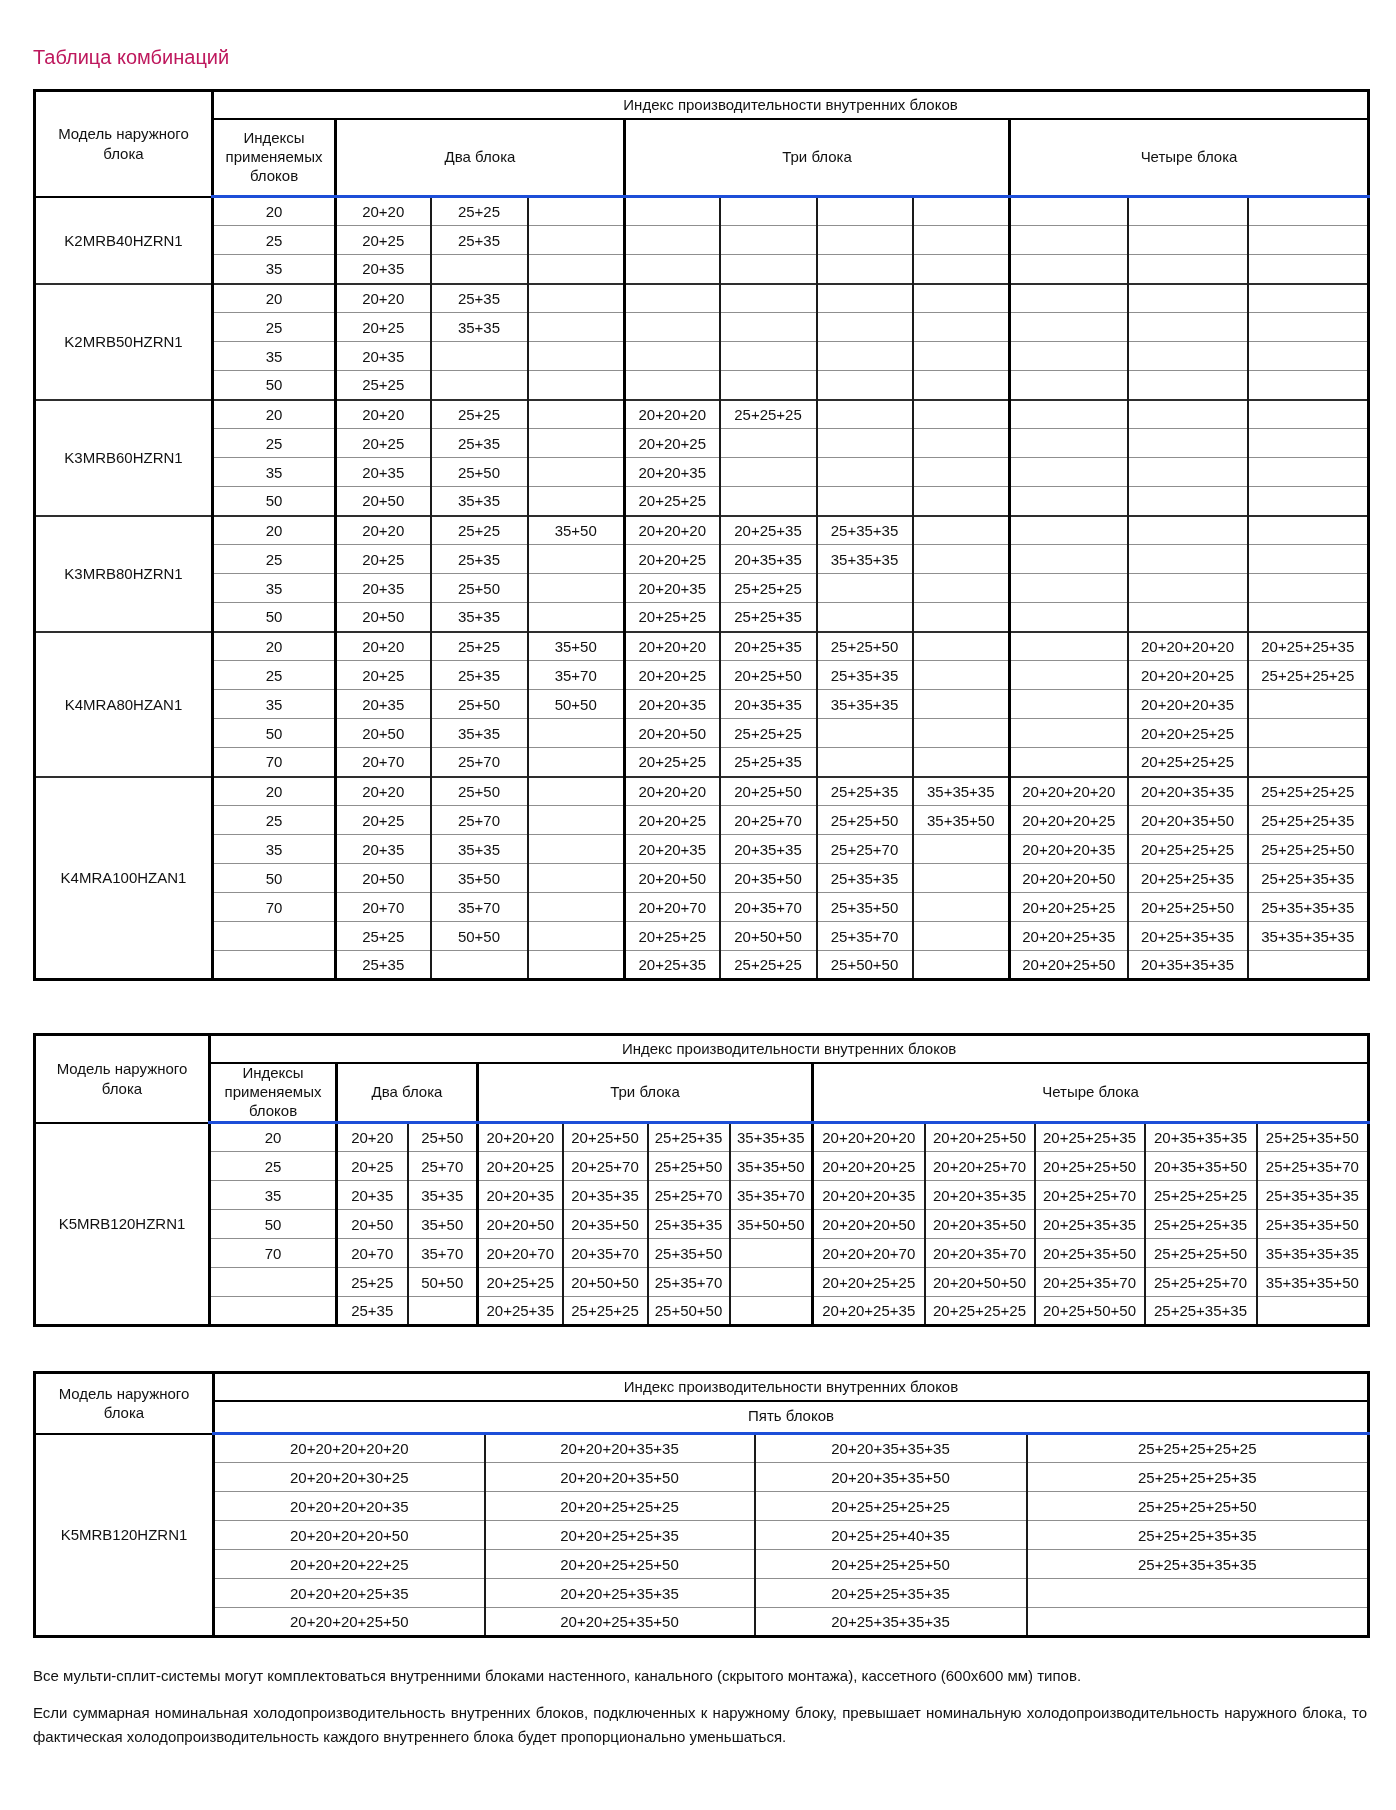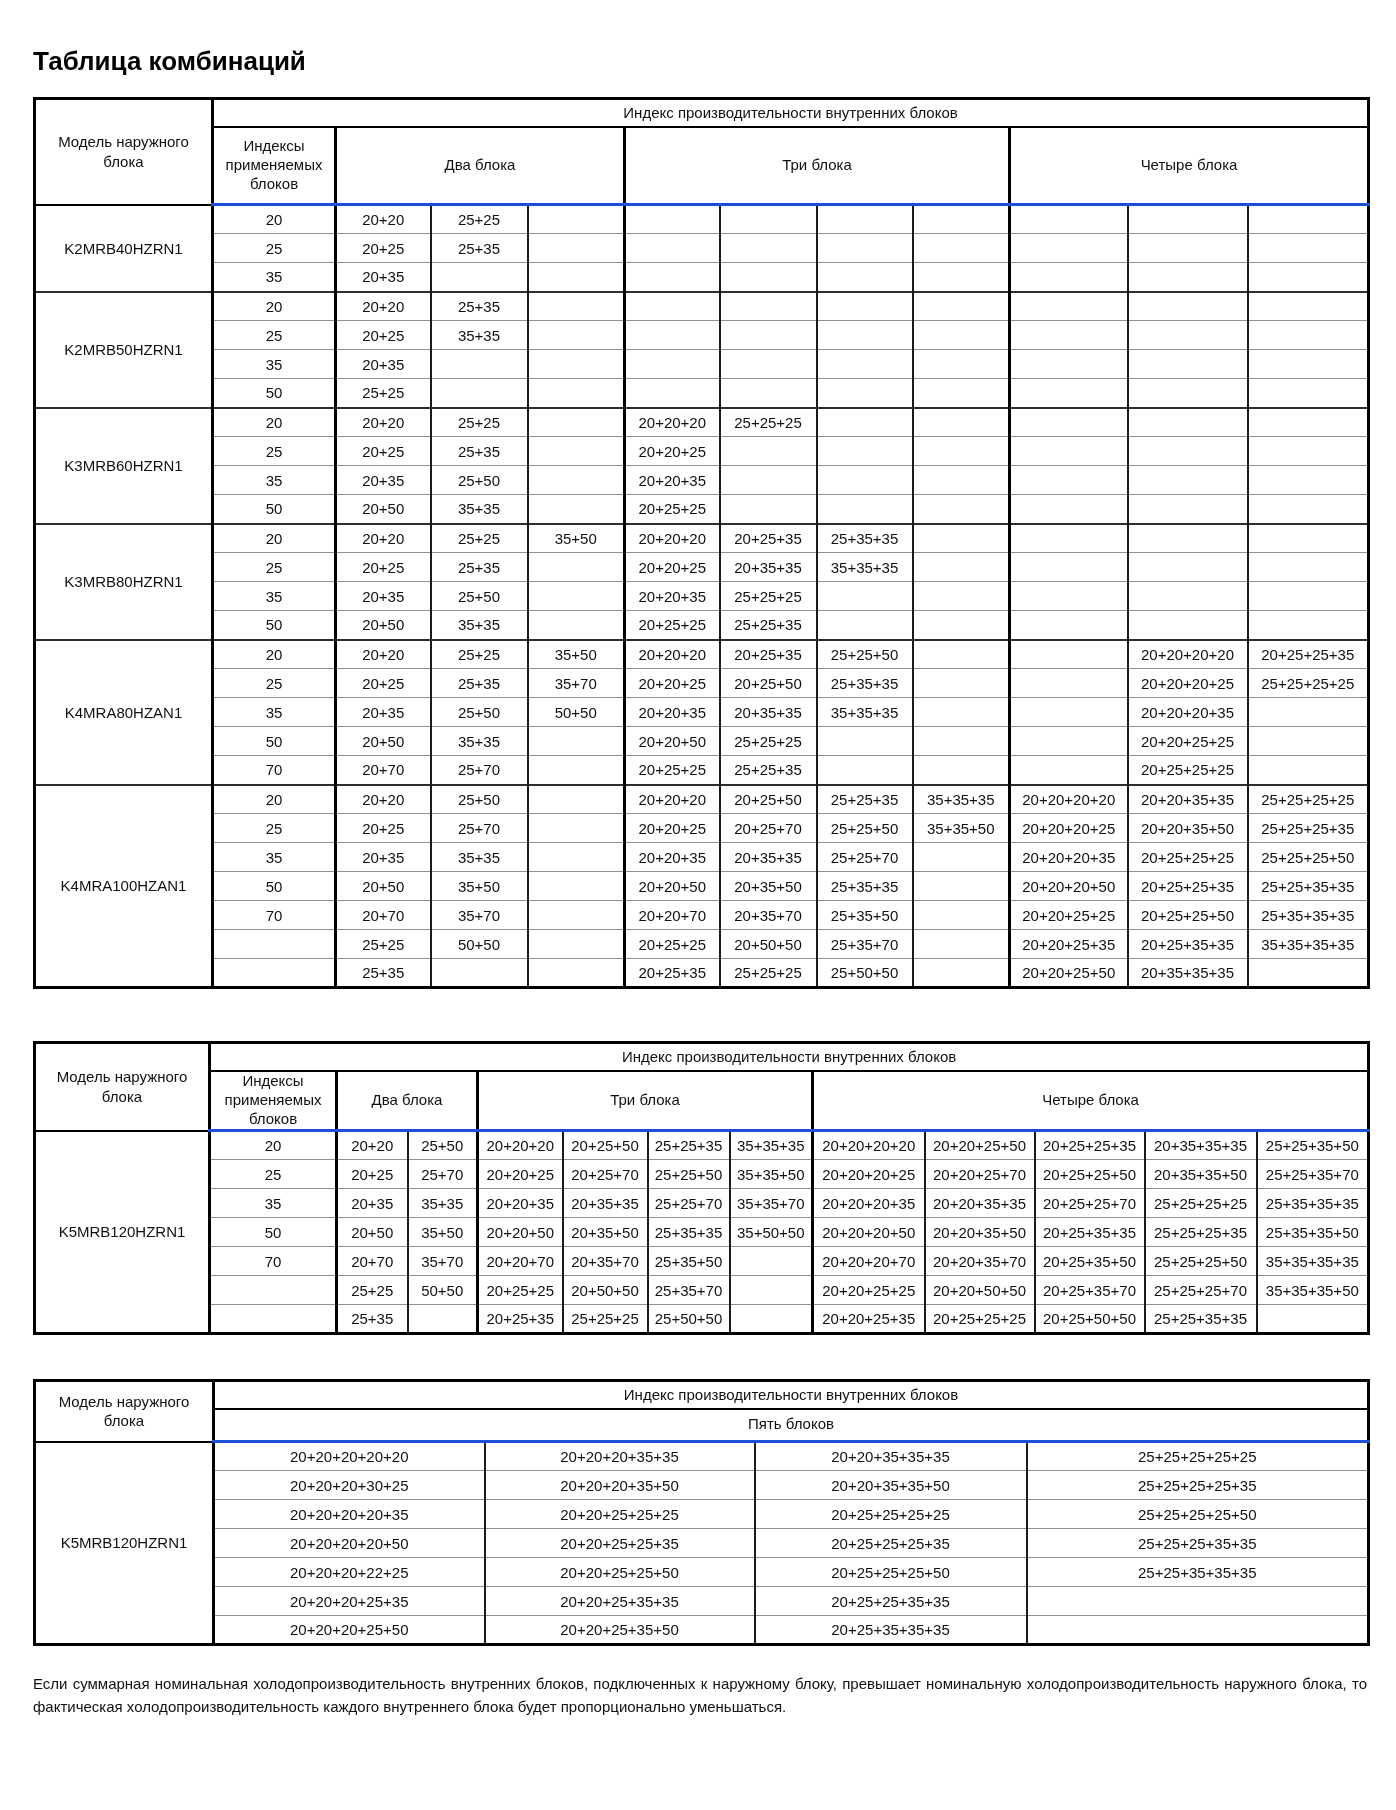--- a/index.html
+++ b/index.html
@@ -2,21 +2,21 @@
 <html><head>
 <meta charset="utf-8">
 <style>
   *{box-sizing:border-box;margin:0;padding:0}
   html,body{background:#fff}
   body{width:1396px;min-height:1810px;font-family:"Liberation Sans","DejaVu Sans",sans-serif;color:#111}
   .page{padding:16px 29px 0 33px}
   .brand{display:flex;align-items:center;gap:18px;height:58px}
   .brand .logo-icon{width:48px;height:48px;display:inline-block}
   .brand h1{font-size:40px;font-weight:700;letter-spacing:.5px;color:#151515}
-  .title{font-size:26px;font-weight:700;margin-top:30px;margin-bottom:20px;color:#000000}
+  .title{font-size:20px;font-weight:400;margin-top:30px;margin-bottom:20px;color:#be185d}
   table.combo{border-collapse:collapse;table-layout:fixed;width:1334px;border:3px solid #000;background:#fff}
   .combo th,.combo td{
     border-top:1px solid #8f8f8f;border-bottom:1px solid #8f8f8f;
     border-left:2px solid #1a1a1a;border-right:2px solid #1a1a1a;
     font-size:15px;font-weight:400;text-align:center;vertical-align:middle;
     padding:0 2px;overflow:hidden;white-space:nowrap;color:#111}
   .combo td.gb,.combo th.gb{border-left-width:3px;border-left-color:#000}
   .combo thead tr.h1 th{height:28px;font-weight:400;border-bottom:2px solid #000}
   .combo thead tr.h2 th{border-bottom:3px solid #1d4ed8;white-space:normal;line-height:1.25}
   .t1 thead tr.h2 th{height:78px}
@@ -593,21 +593,21 @@
         </tr>
         <tr>
           <td class="gb">20+20+20+20+35</td>
           <td>20+20+25+25+25</td>
           <td>20+25+25+25+25</td>
           <td>25+25+25+25+50</td>
         </tr>
         <tr>
           <td class="gb">20+20+20+20+50</td>
           <td>20+20+25+25+35</td>
-          <td>20+25+25+25+35</td>
+          <td>20+25+25+40+35</td>
           <td>25+25+25+35+35</td>
         </tr>
         <tr>
           <td class="gb">20+20+20+22+25</td>
           <td>20+20+25+25+50</td>
           <td>20+25+25+25+50</td>
           <td>25+25+35+35+35</td>
         </tr>
         <tr>
           <td class="gb">20+20+20+25+35</td>
@@ -618,16 +618,17 @@
         <tr>
           <td class="gb">20+20+20+25+50</td>
           <td>20+20+25+35+50</td>
           <td>20+25+35+35+35</td>
           <td></td>
         </tr>
       </tbody>
   </table>
 
   <div class="notes">
+    <p class="note">Все мульти-сплит-системы могут комплектоваться внутренними блоками настенного, канального (скрытого монтажа), кассетного (600х600 мм) типов.</p>
     <p class="note just">Если суммарная номинальная холодопроизводительность внутренних блоков, подключенных к наружному блоку, превышает номинальную холодопроизводительность наружного блока, то фактическая холодопроизводительность каждого внутреннего блока будет пропорционально уменьшаться.</p>
   </div>
 
 </div>
 
 </body></html>

